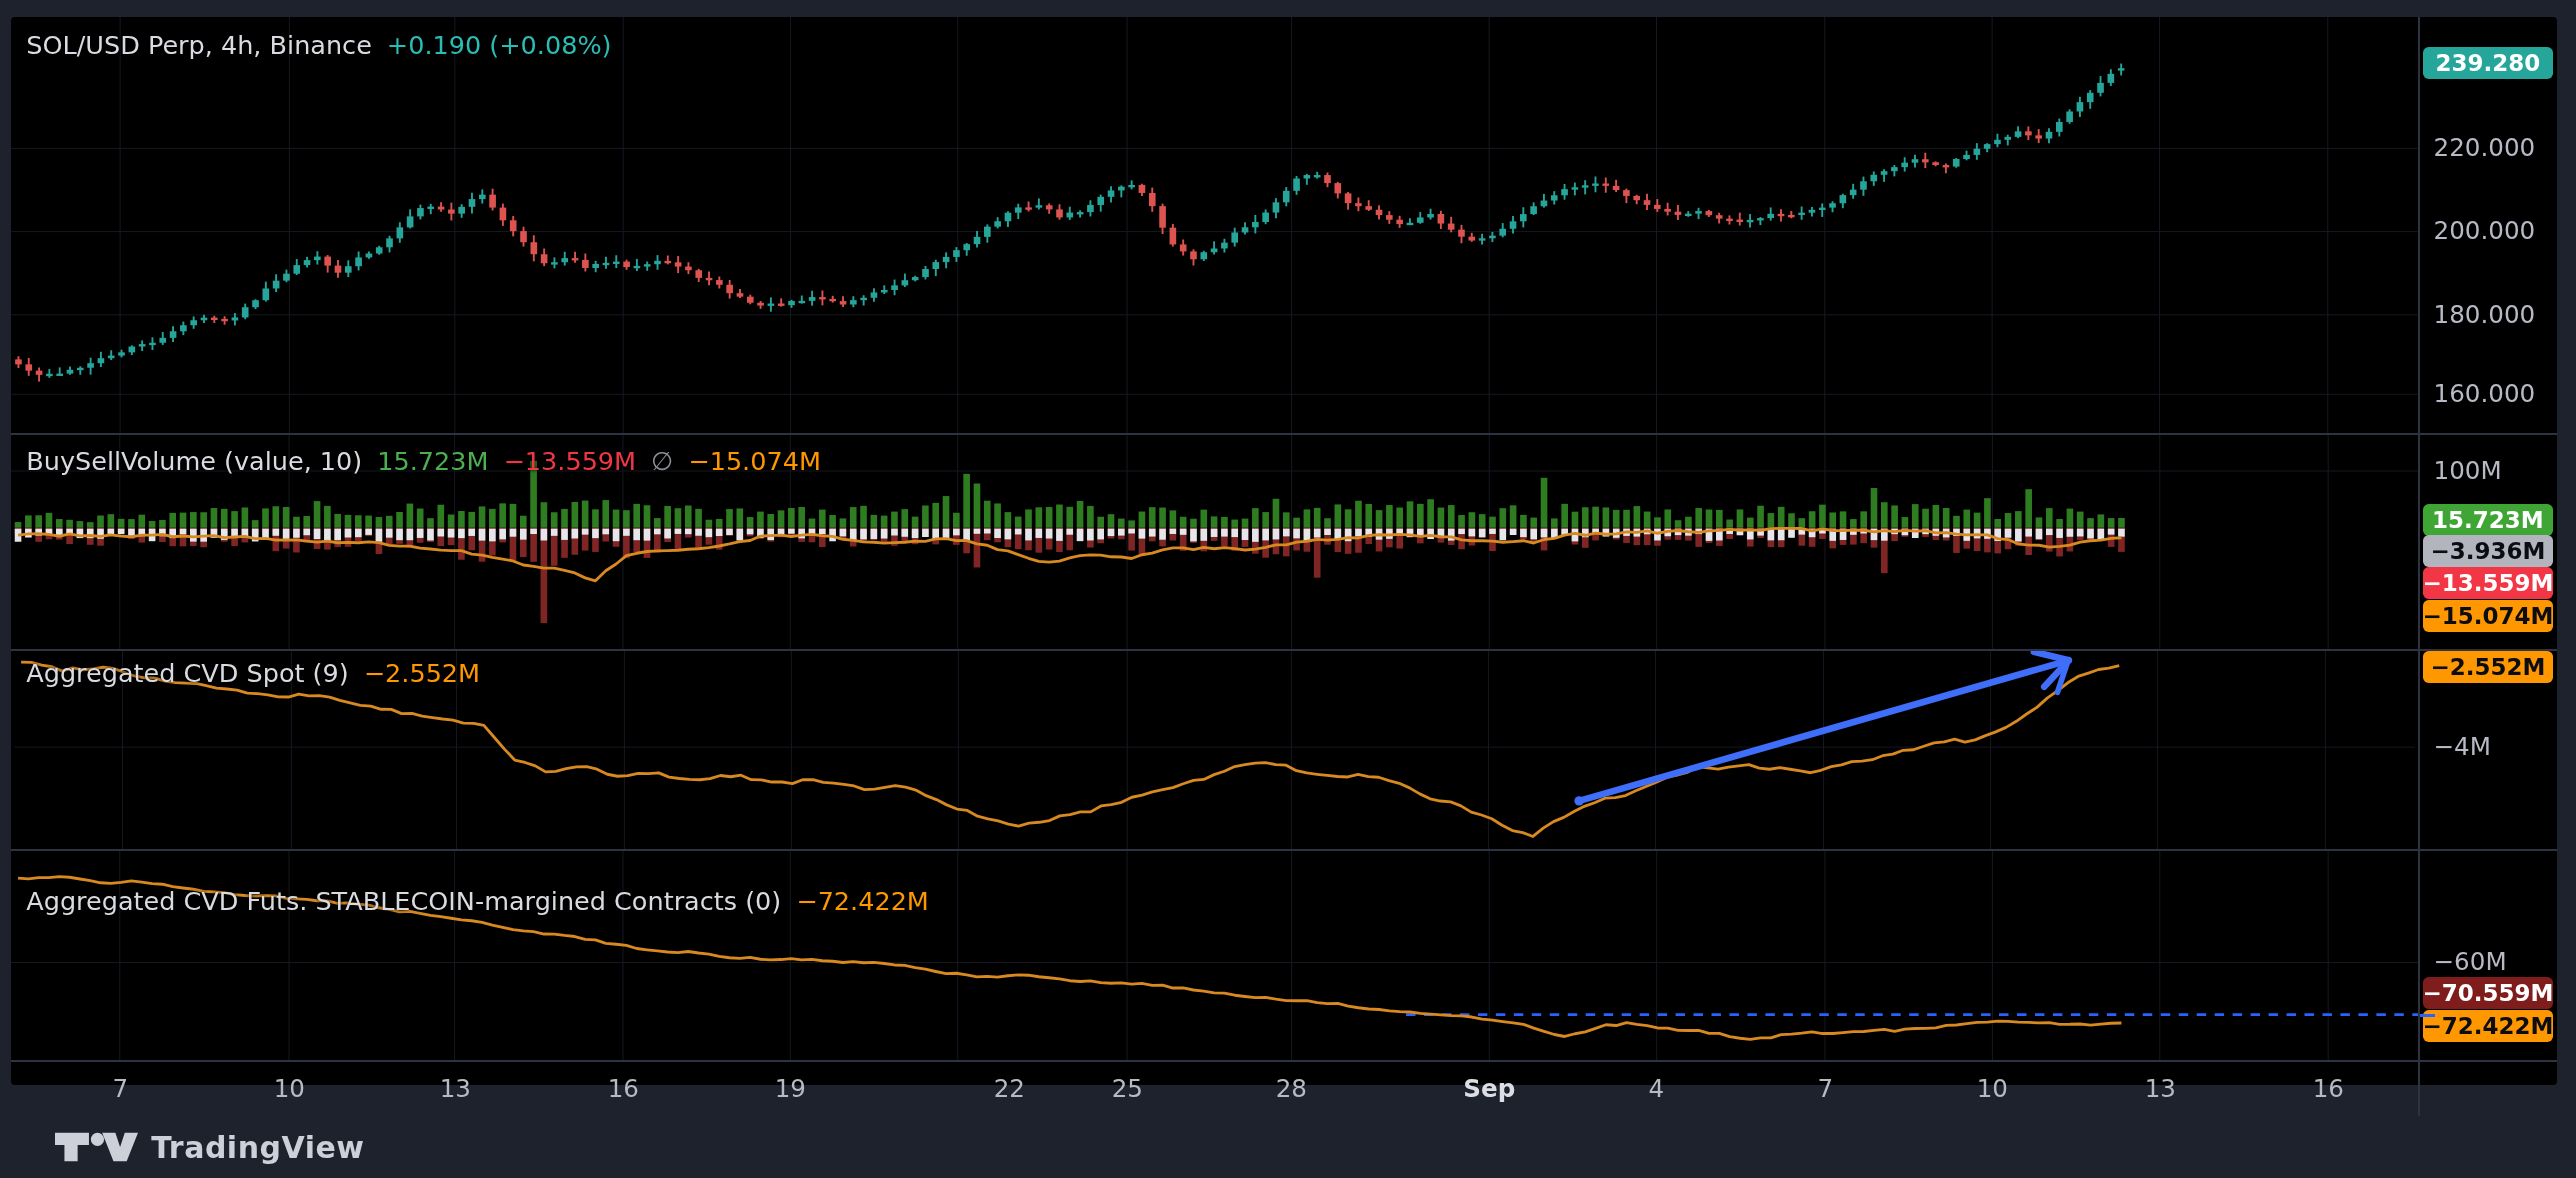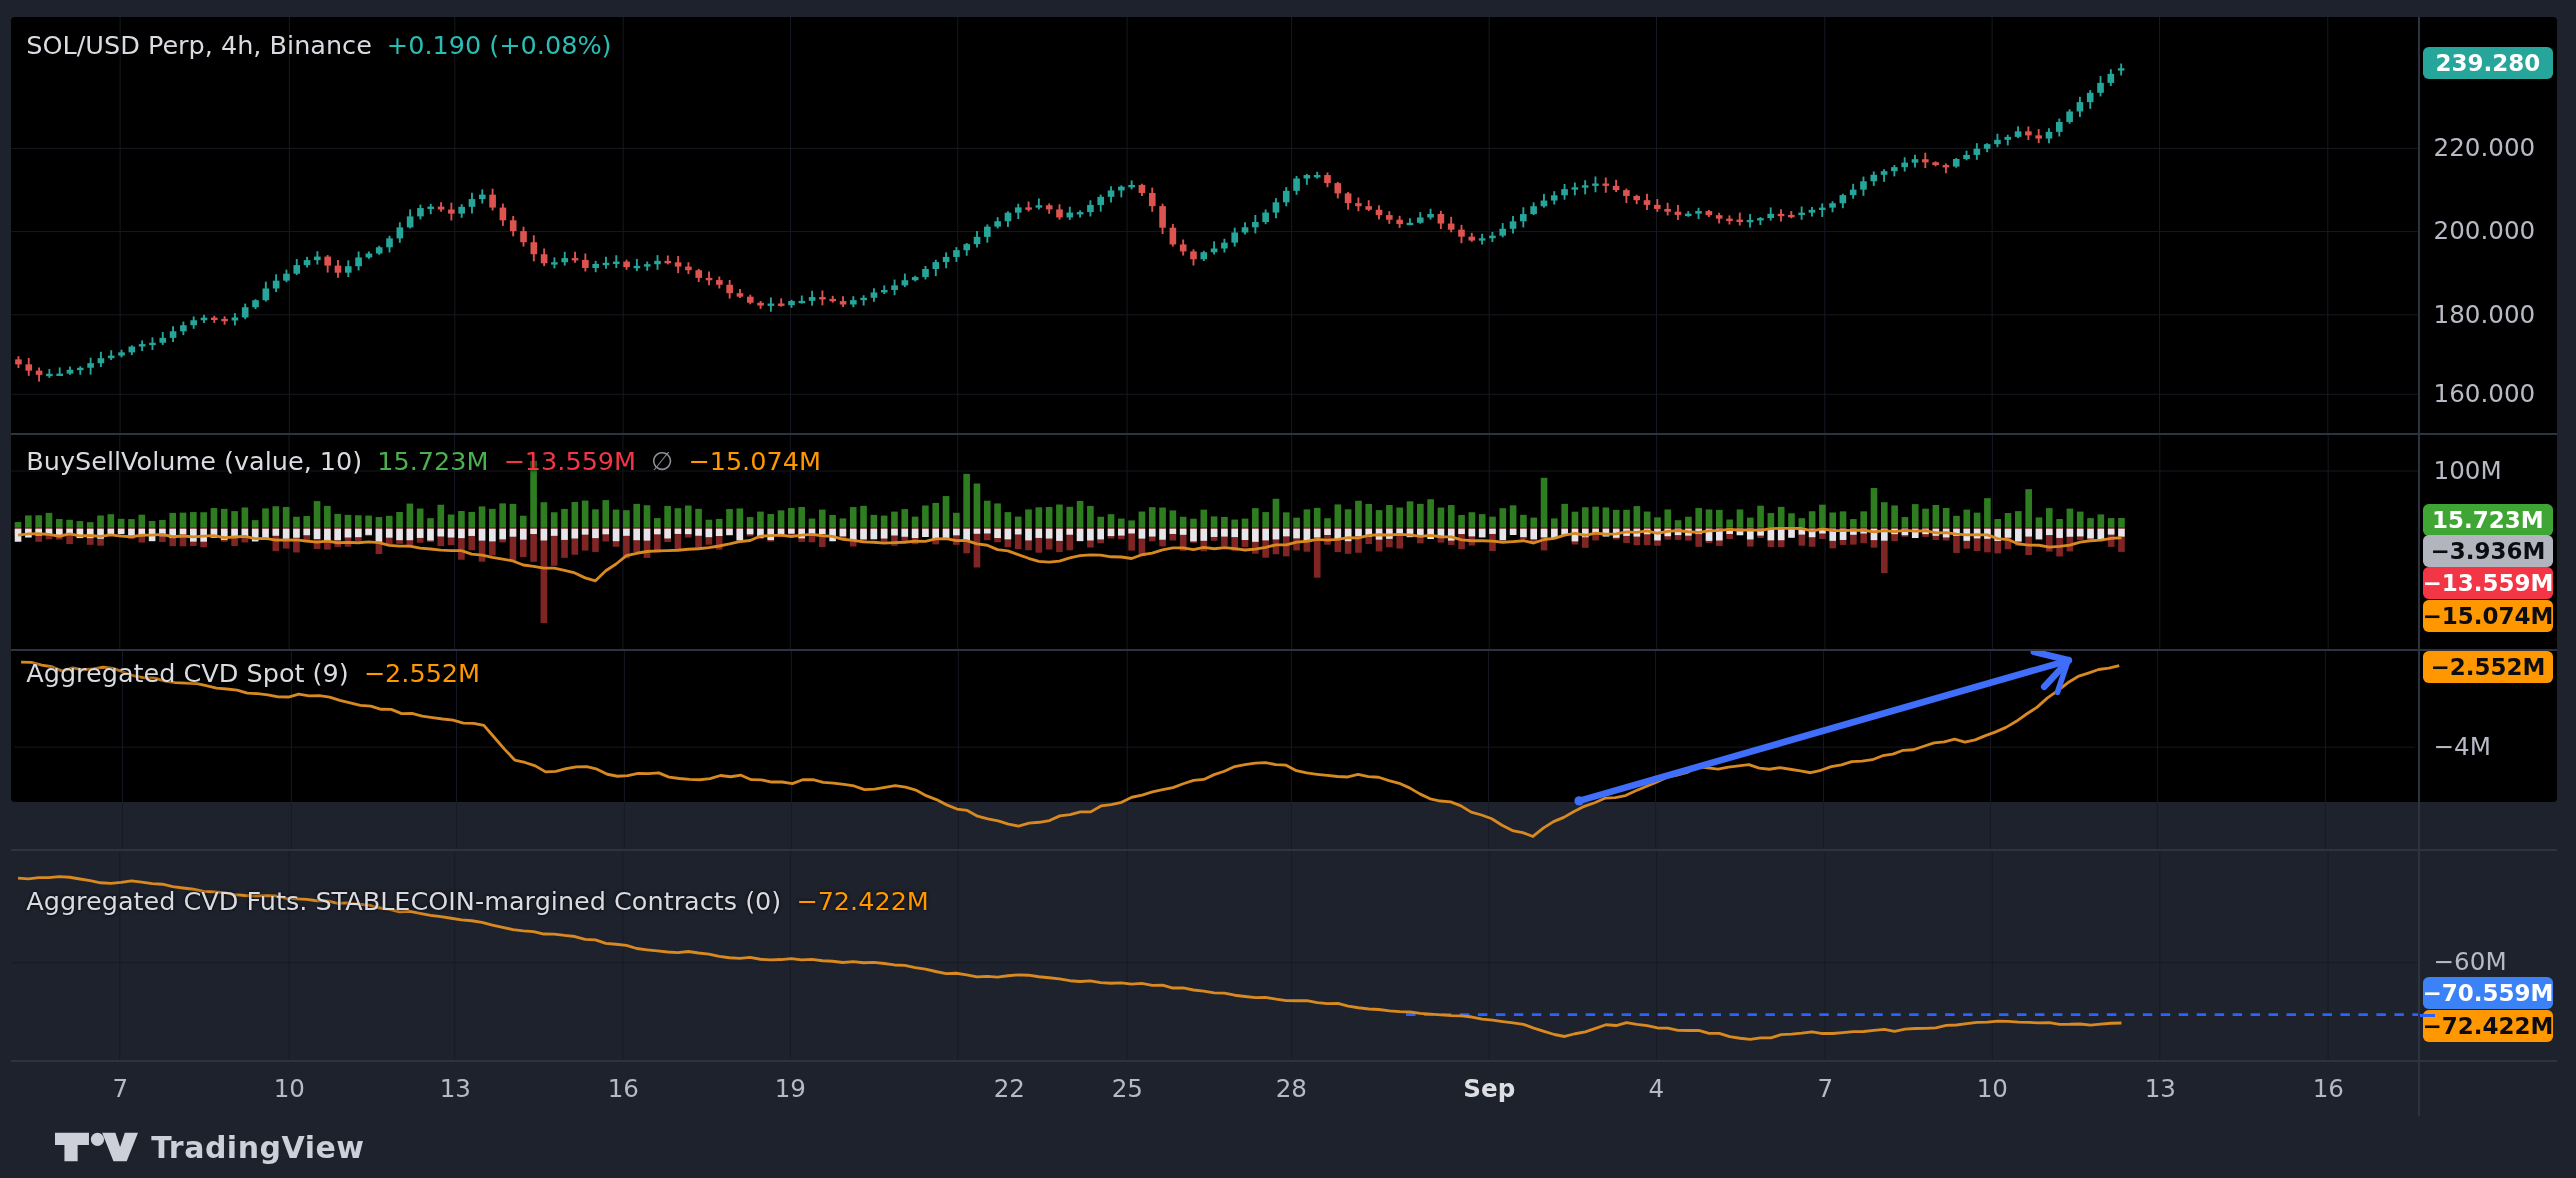--- a/index.html
+++ b/index.html
@@ -1,18 +1,18 @@
 <!DOCTYPE html>
 <html style="font-size:15px"><head>
 <meta charset="utf-8">
 <style>
   html,body{margin:0;padding:0;background:#10131c;}
   .stage{position:relative;width:2576px;height:1178px;background:#1e222d;
          font-family:"DejaVu Sans","Liberation Sans",sans-serif;overflow:hidden;}
-  .chart{position:absolute;left:11.3px;top:17px;width:2546px;height:785px;background:#000;border-radius:3.8px;}
+  .chart{position:absolute;left:11.3px;top:17px;width:2546px;height:1068px;background:#000;border-radius:3.8px;}
   .pane-svg{position:absolute;left:0;display:block;}
   .sep{position:absolute;left:0;width:2546px;height:1.9px;background:#2e3342;}
   .axis-vline{position:absolute;left:2407px;top:0;width:1.9px;height:1099px;background:#2e3342;}
   .axis-col{position:absolute;left:2409px;top:0;width:137px;height:1043px;}
   .axis-label{position:absolute;left:13.2px;height:28px;line-height:28px;font-size:24.6px;color:#b7bac4;white-space:nowrap;}
   .badge{position:absolute;left:2.8px;right:4.7px;height:32px;border-radius:5.7px;display:flex;align-items:center;
          justify-content:center;font-size:23px;font-weight:700;white-space:nowrap;}
   .axis-dash{position:absolute;left:0;width:15px;height:2.8px;}
   .legend{position:absolute;display:flex;gap:15px;align-items:baseline;font-size:25.5px;white-space:nowrap;
           color:#d9dbe0;text-shadow:0 0 3.8px #000;}
@@ -1180,21 +1180,21 @@
         <div class="axis-label" style="top: 363px;">160.000</div>
         <div class="badge" style="top: 30px; background: rgb(38, 166, 154); color: rgb(255, 255, 255);">239.280</div>
         <div class="axis-label" style="top: 440px;">100M</div>
         <div class="badge" style="top: 487px; background: rgb(63, 165, 53); color: rgb(255, 255, 255);">15.723M</div>
         <div class="badge" style="top: 518px; background: rgb(178, 181, 190); color: rgb(11, 13, 18);">−3.936M</div>
         <div class="badge" style="top: 550px; background: rgb(242, 54, 69); color: rgb(255, 255, 255);">−13.559M</div>
         <div class="badge" style="top: 583px; background: rgb(255, 152, 0); color: rgb(11, 13, 18);">−15.074M</div>
         <div class="badge" style="top: 634px; background: rgb(255, 152, 0); color: rgb(11, 13, 18);">−2.552M</div>
         <div class="axis-label" style="top: 716px;">−4M</div>
         <div class="axis-label" style="top: 931px;">−60M</div>
-        <div class="badge" style="top: 960px; background: #3b82f6; color: rgb(255, 255, 255);">−70.559M</div>
+        <div class="badge" style="top: 960px; background: #7f1d1d; color: rgb(255, 255, 255);">−70.559M</div>
         <div class="badge" style="top: 993px; background: rgb(255, 152, 0); color: rgb(11, 13, 18);">−72.422M</div>
         <div class="axis-dash" style="top: 997px; background: rgb(41, 98, 255);"></div>
       </div>
 
     <div class="time-row" id="time-row">
         <span class="tick" style="left: 109px;">7</span>
         <span class="tick" style="left: 278px;">10</span>
         <span class="tick" style="left: 444px;">13</span>
         <span class="tick" style="left: 612px;">16</span>
         <span class="tick" style="left: 779px;">19</span>

